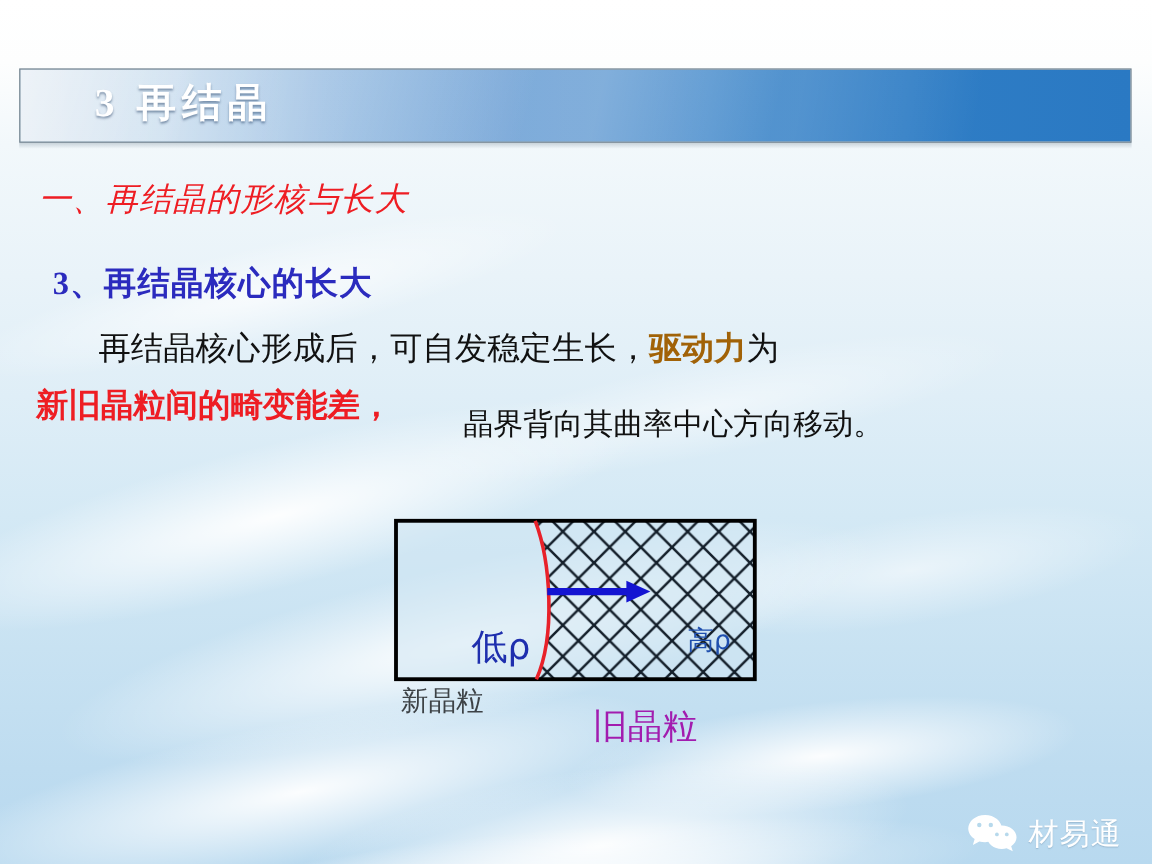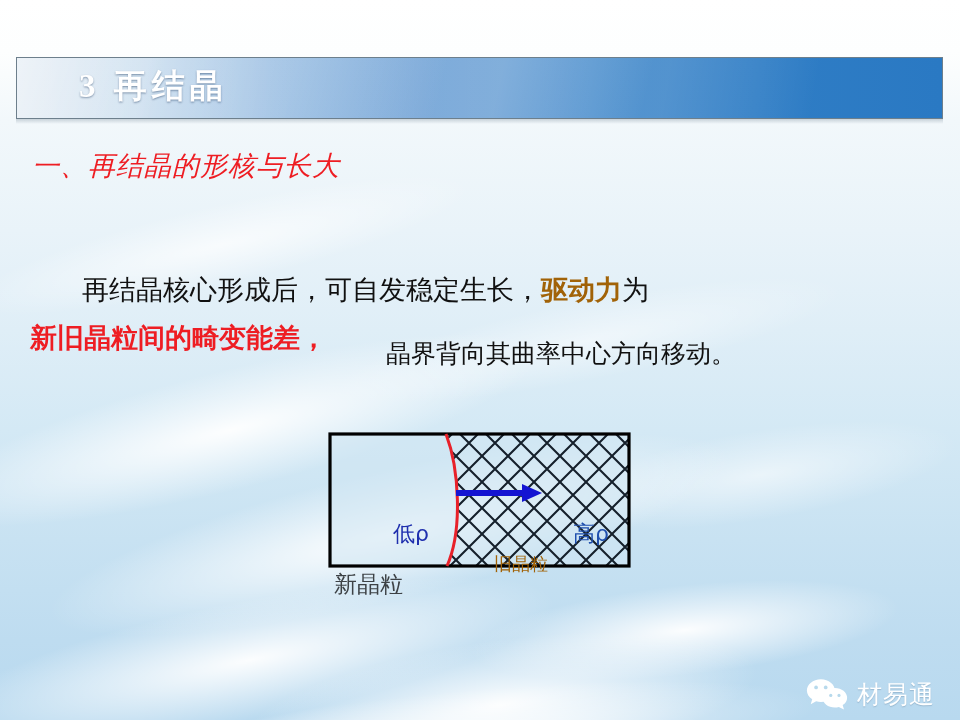--- a/index.html
+++ b/index.html
@@ -140,25 +140,25 @@
     width: 310px;
     height: 170px;
   }
   #diagram svg { display: block; }
 
   .dlabel {
     position: absolute;
     font-family: "DejaVu Sans", "Liberation Sans", sans-serif;
     white-space: nowrap;
   }
-  #label-low  { left: 67px;  top: 89px;  color: #1f2fae; font-size: 22px; }
+  #label-low  { left: 67px;  top: 89px;  color: #1f2fae; font-size: 30px; }
   #label-high { left: 247px; top: 89px;  color: #1f4fae; font-size: 22px; }
   #label-new  { left: 8px;   top: 139px; color: #3d4246; font-size: 23px;
                 font-family: "Liberation Serif","DejaVu Serif",serif; }
-  #label-old  { left: 168px; top: 122px; color: #a16207; font-size: 18px;
+  #label-old  { left: 168px; top: 156px; color: #a21caf; font-size: 29px;
                 font-family: "Liberation Serif","DejaVu Serif",serif; }
 
   
   #watermark {
     position: absolute;
     left: 806px;
     top: 677px;
     display: flex;
     align-items: center;
     gap: 9px;
@@ -188,20 +188,21 @@
   <div class="cloud c4"></div>
   <div class="cloud c9"></div>
 
   <div id="banner">
     <span id="banner-title">3  再结晶</span>
   </div>
   <div id="banner-shadow"></div>
 
   <div class="txt" id="heading-1">一、再结晶的形核与长大</div>
 
+  <div class="txt" id="heading-2">3、再结晶核心的长大</div>
 
   <div class="txt" id="para-line1">
     <span>再结晶核心形成后，可自发稳定生长，</span><span class="hl">驱动力</span><span>为</span>
   </div>
 
   <div class="txt" id="para-line3">晶界背向其曲率中心方向移动。</div>
 
   <div class="txt" id="para-line2">新旧晶粒间的畸变能差，</div>
 
   <div id="diagram">

